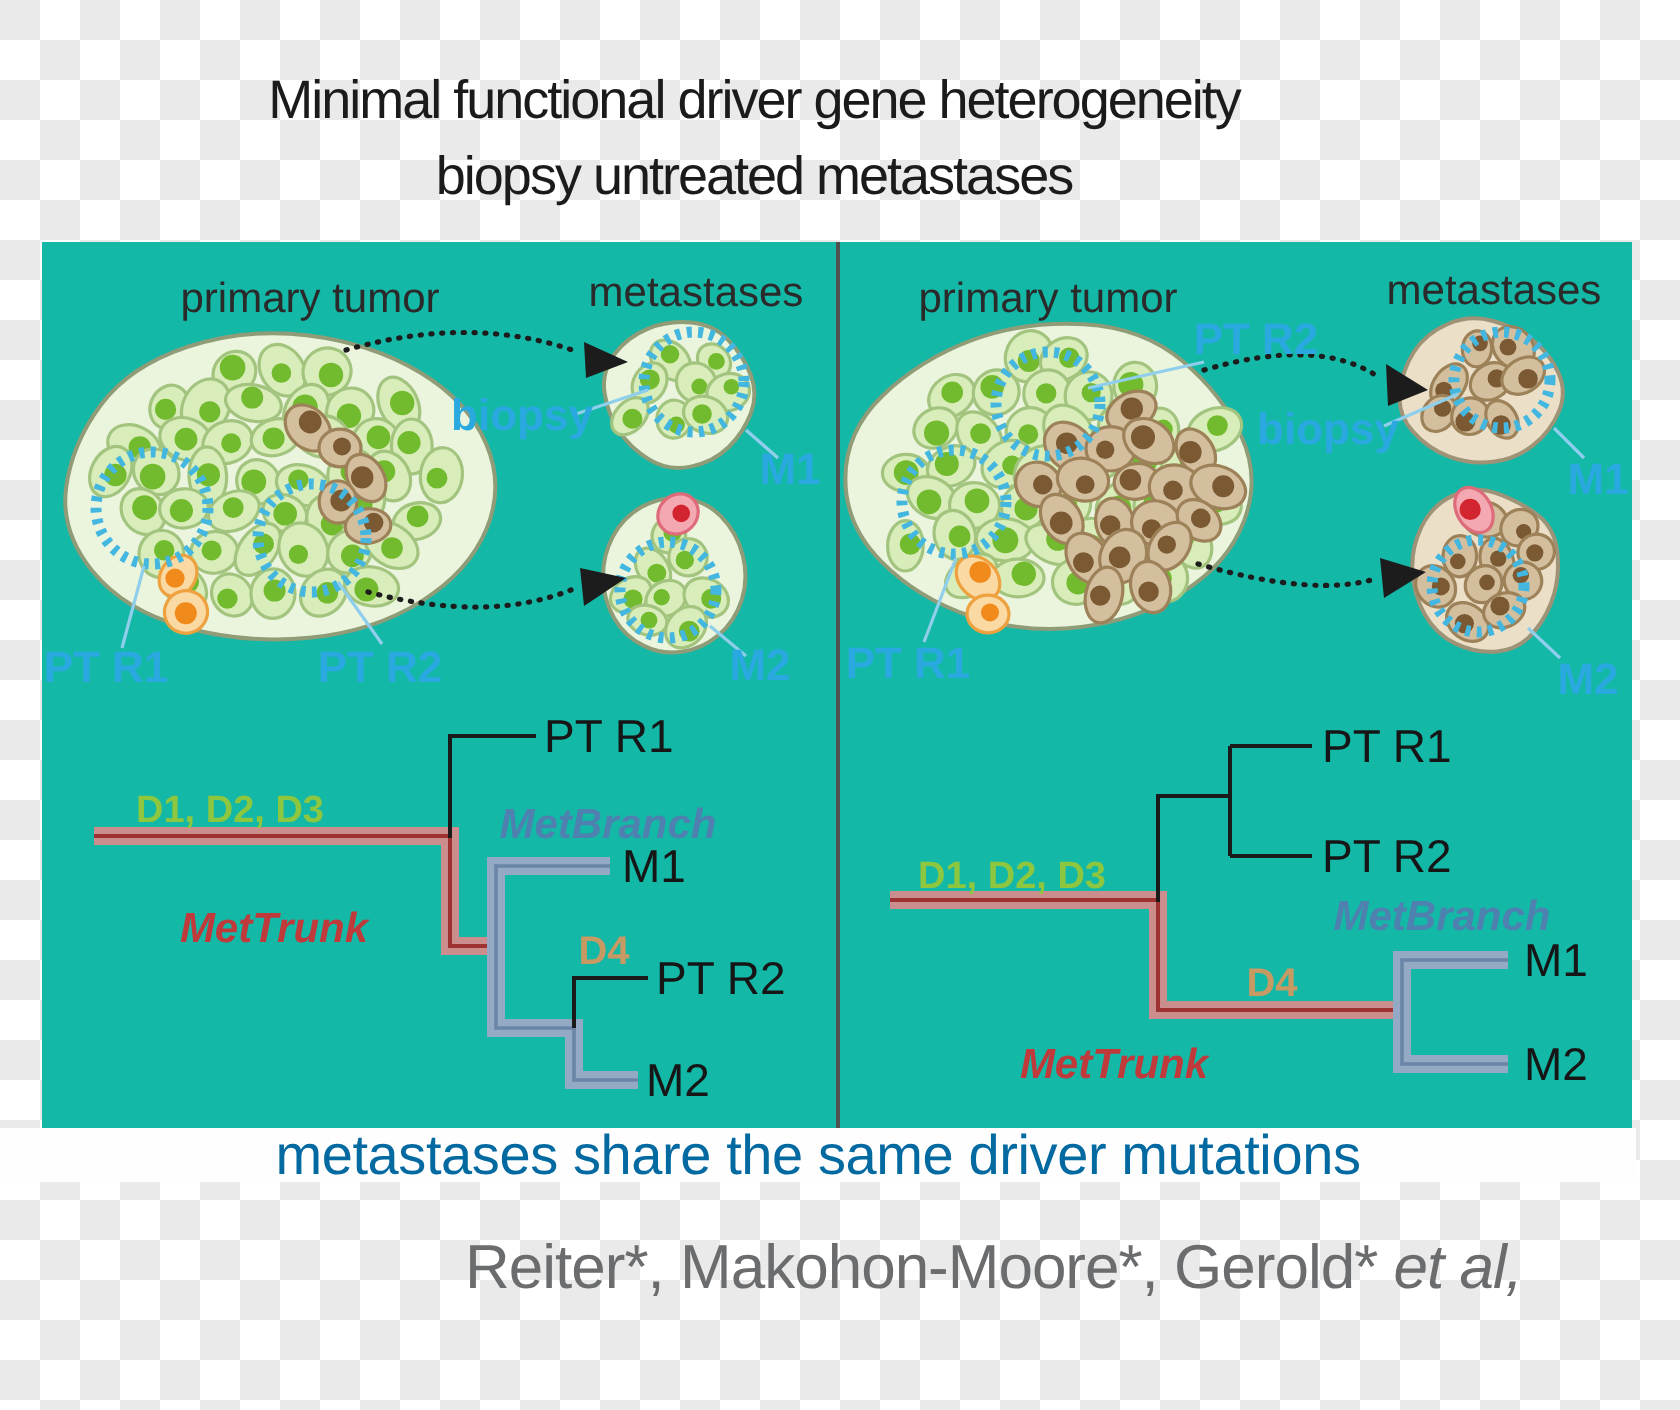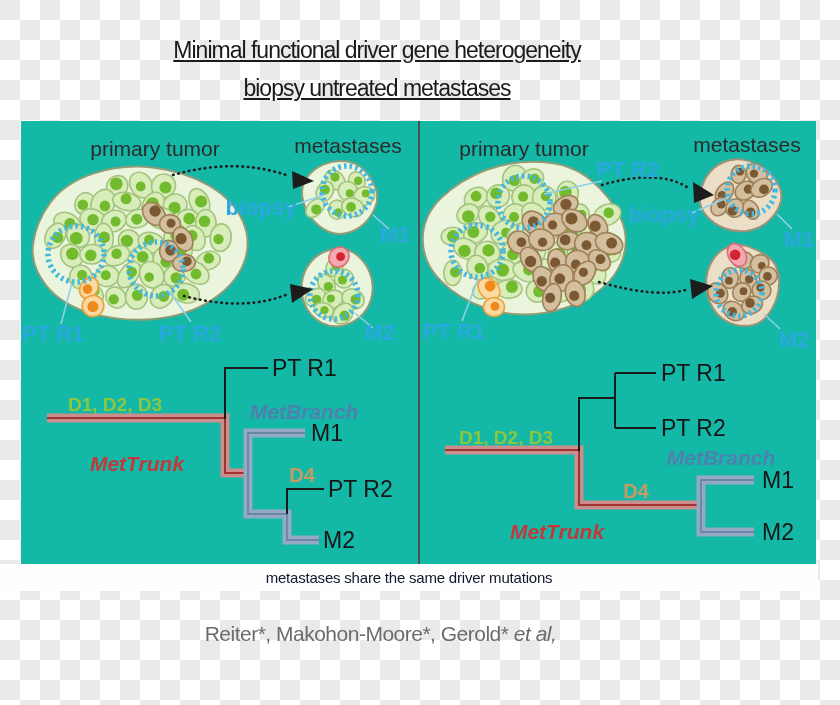--- a/index.html
+++ b/index.html
@@ -6,40 +6,40 @@
   body{
     width:840px;height:705px;position:relative;overflow:hidden;
     font-family:"Liberation Sans",sans-serif;
     background:#fff;
     background-image:conic-gradient(#fff 25%, #eaeaea 0 50%, #fff 0 75%, #eaeaea 0);
     background-size:40px 40px;
   }
   .figure{position:absolute;inset:0;}
   .title{
     position:absolute;left:0;top:31px;width:754px;text-align:center;
-    color:#1b1b1b;font-size:23px;line-height:38px;letter-spacing:-1px;font-weight:400;text-decoration:underline;
+    color:#1b1b1b;font-size:27px;line-height:38px;letter-spacing:-1px;font-weight:400;
   }
   .panel{
     position:absolute;left:21px;top:121px;width:795px;height:443px;
     background:#14b8a6;
   }
   .divider{position:absolute;left:397px;top:0;width:2px;height:443px;background:#505050;}
   .psvg{position:absolute;top:0;}
   #svg-left{left:0;}
   #svg-right{left:399px;}
   .caption-band{
     position:absolute;left:0;top:564px;width:818px;height:27px;background:#fefefe;
     text-align:center;
   }
   .caption-band span{
-    display:inline-block;line-height:28px;font-size:15px;color:#0f172a;letter-spacing:-0.2px;
+    display:inline-block;line-height:28px;font-size:28px;color:#0369a1;letter-spacing:-0.2px;
   }
   .citation{
-    position:absolute;left:0;top:618px;width:761px;text-align:center;
-    color:#6b6c6e;font-size:21px;line-height:32px;letter-spacing:-0.5px;
+    position:absolute;left:0;top:618px;width:761px;text-align:right;
+    color:#6b6c6e;font-size:31px;line-height:32px;letter-spacing:-0.5px;
   }
   
   text{font-family:"Liberation Sans",sans-serif;}
   .t-dark{fill:#2a2a2a;font-size:21px;}
   .t-blue{fill:#29a9e0;font-size:22px;font-weight:700;}
   .t-tip{fill:#161616;font-size:23px;}
   .t-green{fill:#8dc63f;font-size:19px;font-weight:600;}
   .t-tan{fill:#c79a63;font-size:20px;font-weight:600;}
   .t-red{fill:#c0393b;font-size:21px;font-style:italic;font-weight:600;}
   .t-bblue{fill:#4e81b0;font-size:21px;font-style:italic;font-weight:600;}

